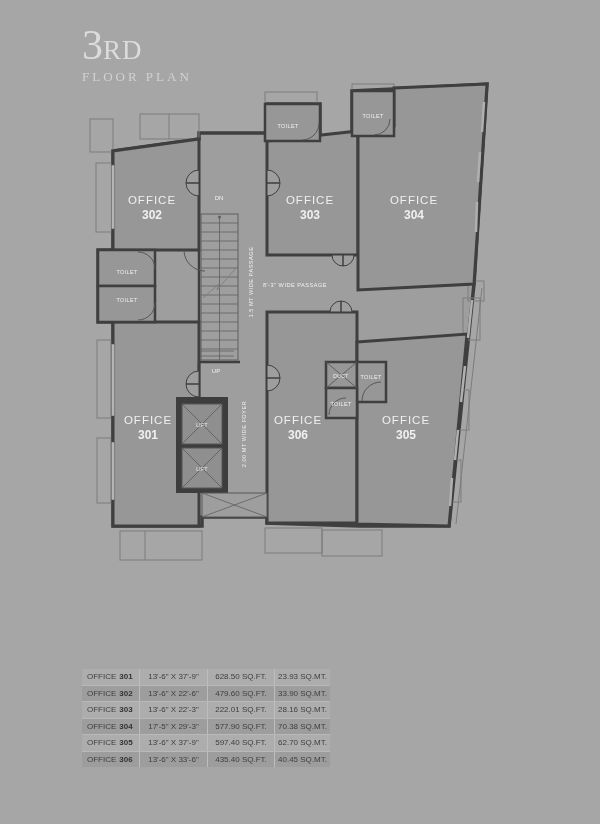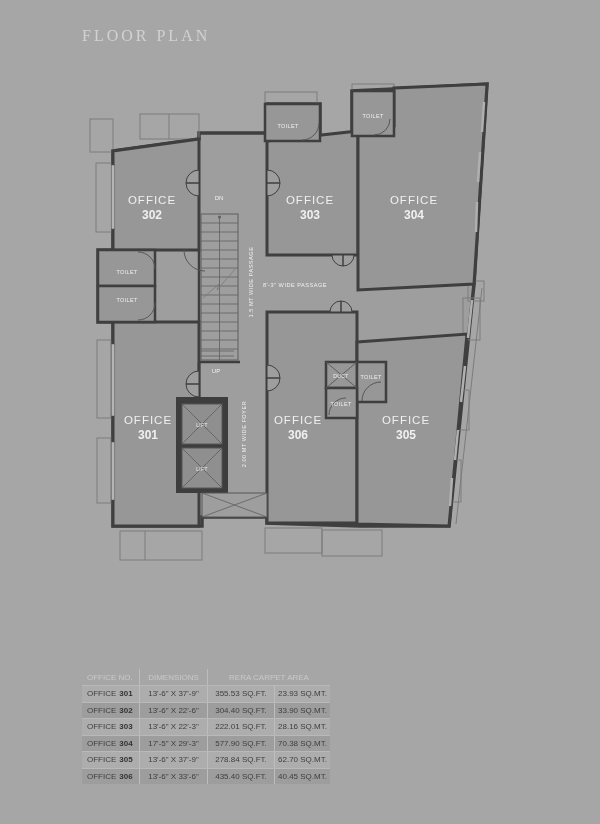--- a/index.html
+++ b/index.html
@@ -6,39 +6,42 @@
   body{
     width:600px;height:824px;position:relative;overflow:hidden;
     background:#a6a6a6;
     font-family:"Liberation Sans", sans-serif;
   }
   
   .title-block{position:absolute;left:82px;top:24px;color:#dcdcdc;}
   .title-main{font-family:"Liberation Serif", serif;color:#dcdcdc;line-height:1;}
   .title-num{font-size:42px;}
   .title-ord{font-size:27px;letter-spacing:1px;}
-  .title-sub{font-family:"Liberation Serif", serif;font-size:16px;letter-spacing:3px;color:#d2d2d2;margin-top:3px;}
+  .title-sub{font-family:"Liberation Serif", serif;font-size:13px;letter-spacing:3px;color:#d2d2d2;margin-top:3px;}
   
   .plan-svg{position:absolute;left:0;top:0;}
   
   .area-table{position:absolute;left:82px;top:669px;width:248px;font-size:8px;color:#3e3e3e;}
   .trow{display:grid;grid-template-columns:58px 68px 67px 55px;height:15.5px;align-items:center;}
   .trow.head{grid-template-columns:58px 68px 122px;color:#c9c9c9;height:16px;}
   .trow + .trow{border-top:1px solid #b9b9b9;}
   .trow.odd{background:#adadad;}
   .trow.even{background:#9d9d9d;}
   .cell{height:100%;display:flex;align-items:center;justify-content:center;text-align:center;white-space:nowrap;}
   .cell.c1{justify-content:flex-start;padding-left:5px;}
   .trow .cell:not(:last-child){border-right:1px solid #bdbdbd;}
   .cell b{font-weight:700;margin-left:3px;color:#333;}
 </style>
 </head>
 <body>
 
 <div class="title-block">
+  <div class="title-main">
+    <span class="title-num">3</span><span class="title-ord">RD</span>
+  </div>
   <div class="title-sub">FLOOR PLAN</div>
 </div>
 
 <svg class="plan-svg" width="600" height="660" viewBox="0 0 600 660" xmlns="http://www.w3.org/2000/svg">
 
   <g>
     <polygon points="113,151 199,139 199,133 267,133 267,104 320,104 320,141 352,137 352,91 394,89 487,84 474,284 449,526 360,526 267,523 267,517 202,517 202,526 113,526 113,322 98,322 98,250 113,250" fill="#9e9e9e" stroke="#3f3f3f" stroke-width="3.5"></polygon>
   </g>
 
   <g fill="none" stroke="#7c7c7c" stroke-width="1">
@@ -177,42 +180,37 @@
 
     <text x="219" y="200" font-size="6">DN</text>
     <text x="216" y="373" font-size="6">UP</text>
     <text x="253" y="282" font-size="5.6" letter-spacing="0.5" transform="rotate(-90 253 282)">1.5 MT WIDE PASSAGE</text>
     <text x="295" y="287" font-size="5.6" letter-spacing="0.5">8'-3" WIDE PASSAGE</text>
     <text x="246" y="434" font-size="5.6" letter-spacing="0.5" transform="rotate(-90 246 434)">2.00 MT WIDE FOYER</text>
   </g>
 </svg>
 
 <div class="area-table">
-  <div class="trow head">
-    <div class="cell c1">OFFICE NO.</div>
-    <div class="cell">DIMENSIONS</div>
-    <div class="cell">RERA CARPET AREA</div>
-  </div>
 
   <div class="trow odd">
     <div class="cell c1">
         <span>OFFICE</span>
         <b>301</b>
       </div>
     <div class="cell">13'-6" X 37'-9"</div>
-    <div class="cell">355.53 SQ.FT.</div>
+    <div class="cell">628.50 SQ.FT.</div>
     <div class="cell">23.93 SQ.MT.</div>
   </div>
   <div class="trow even">
     <div class="cell c1">
         <span>OFFICE</span>
         <b>302</b>
       </div>
     <div class="cell">13'-6" X 22'-6"</div>
-    <div class="cell">304.40 SQ.FT.</div>
+    <div class="cell">479.60 SQ.FT.</div>
     <div class="cell">33.90 SQ.MT.</div>
   </div>
   <div class="trow odd">
     <div class="cell c1">
         <span>OFFICE</span>
         <b>303</b>
       </div>
     <div class="cell">13'-6" X 22'-3"</div>
     <div class="cell">222.01 SQ.FT.</div>
     <div class="cell">28.16 SQ.MT.</div>
@@ -225,21 +223,21 @@
     <div class="cell">17'-5" X 29'-3"</div>
     <div class="cell">577.90 SQ.FT.</div>
     <div class="cell">70.38 SQ.MT.</div>
   </div>
   <div class="trow odd">
     <div class="cell c1">
         <span>OFFICE</span>
         <b>305</b>
       </div>
     <div class="cell">13'-6" X 37'-9"</div>
-    <div class="cell">278.84 SQ.FT.</div>
+    <div class="cell">597.40 SQ.FT.</div>
     <div class="cell">62.70 SQ.MT.</div>
   </div>
   <div class="trow even">
     <div class="cell c1">
         <span>OFFICE</span>
         <b>306</b>
       </div>
     <div class="cell">13'-6" X 33'-6"</div>
     <div class="cell">435.40 SQ.FT.</div>
     <div class="cell">40.45 SQ.MT.</div>

